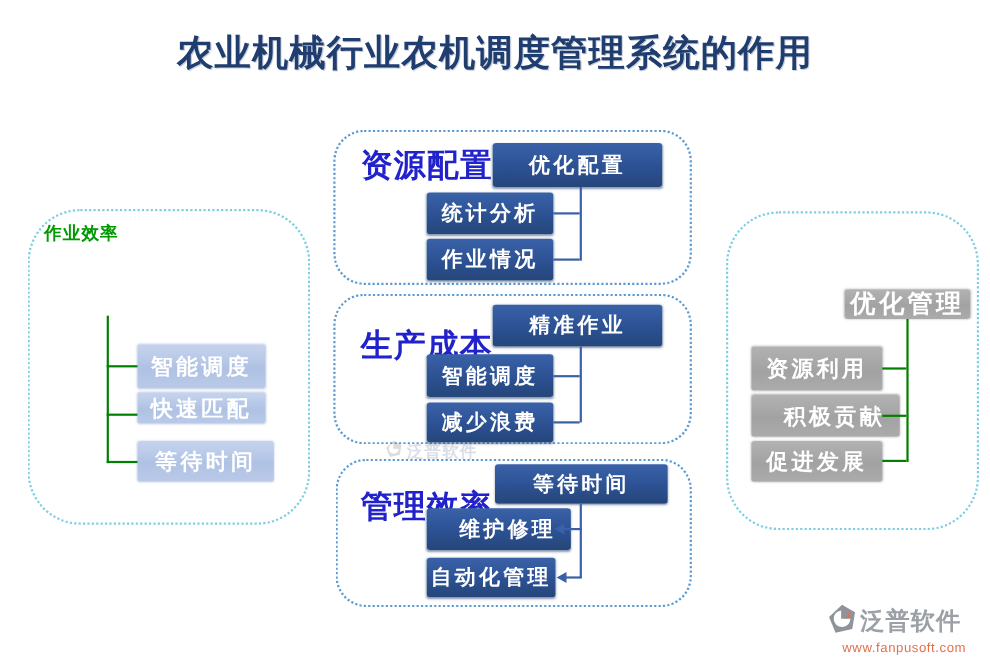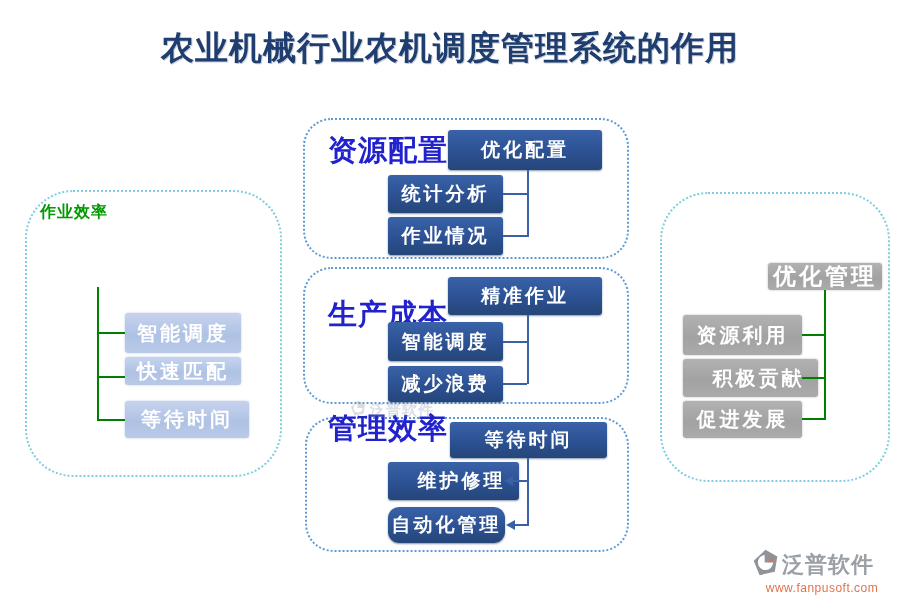--- a/index.html
+++ b/index.html
@@ -66,24 +66,24 @@
   <section class="panel mid" style="left:303px;top:267px;width:322px;height:133px;"></section>
   <div class="panel-title blue" style="left:328px;top:295px;">生产成本</div>
   <div class="node db f19" style="left:448px;top:277px;width:154px;height:38px;">精准作业</div>
   <div class="node db f19" style="left:388px;top:322px;width:115px;height:39px;">智能调度</div>
   <div class="node db f19" style="left:388px;top:366px;width:115px;height:36px;text-align:right;">减少浪费</div>
   <div class="line bl" style="left:527px;top:315px;width:2px;height:69px;"></div>
   <div class="line bl" style="left:503px;top:341px;width:24px;height:2px;"></div>
   <div class="line bl" style="left:503px;top:383px;width:24px;height:2px;"></div>
 
   <section class="panel mid" style="left:305px;top:417px;width:320px;height:131px;"></section>
-  <div class="panel-title blue" style="left:328px;top:409px;text-align:right;">管理效率</div>
+  <div class="panel-title blue" style="left:328px;top:441px;text-align:right;">管理效率</div>
   <div class="node db f19" style="left:450px;top:422px;width:157px;height:36px;">等待时间</div>
   <div class="node db f19" style="left:388px;top:462px;width:115px;height:38px;padding-left:16px;">维护修理</div>
-  <div class="node db f19" style="left:388px;top:507px;width:117px;height:36px;border-radius:11px;">自动化管理</div>
+  <div class="node db f19" style="left:388px;top:507px;width:117px;height:36px;">自动化管理</div>
   <div class="line bl" style="left:527px;top:458px;width:2px;height:67px;"></div>
   <div class="line bl" style="left:512px;top:480px;width:17px;height:2px;"></div>
   <div class="arrow-left" style="left:504px;top:476px;"></div>
   <div class="line bl" style="left:514px;top:524px;width:15px;height:2px;"></div>
   <div class="arrow-left" style="left:506px;top:520px;"></div>
 
   <section class="panel side" style="left:660px;top:192px;width:226px;height:286px;"></section>
   <div class="node gy f17" style="left:768px;top:263px;width:114px;height:27px;">优化管理</div>
   <div class="node gy f20" style="left:683px;top:315px;width:119px;height:40px;">资源利用</div>
   <div class="node gy f20" style="left:683px;top:359px;width:119px;height:38px;padding-left:16px;">积极贡献</div>

